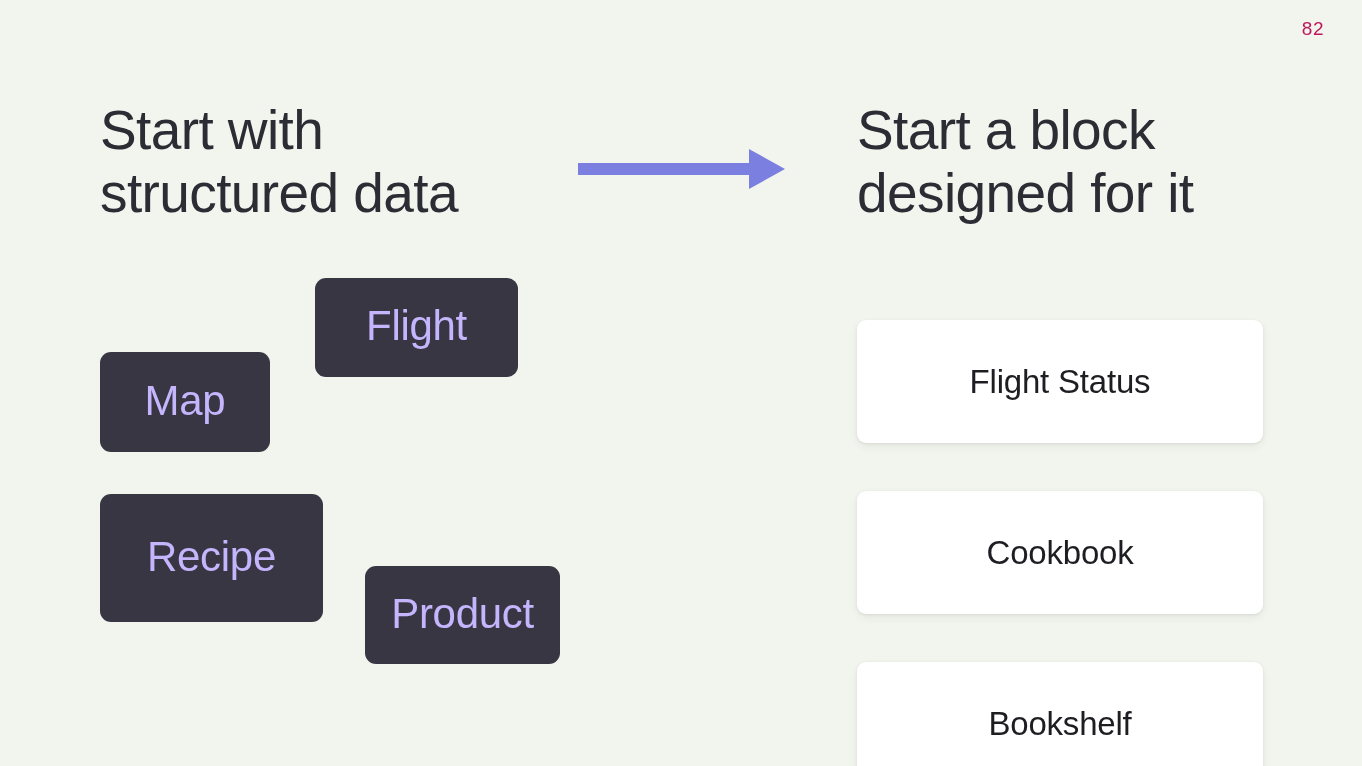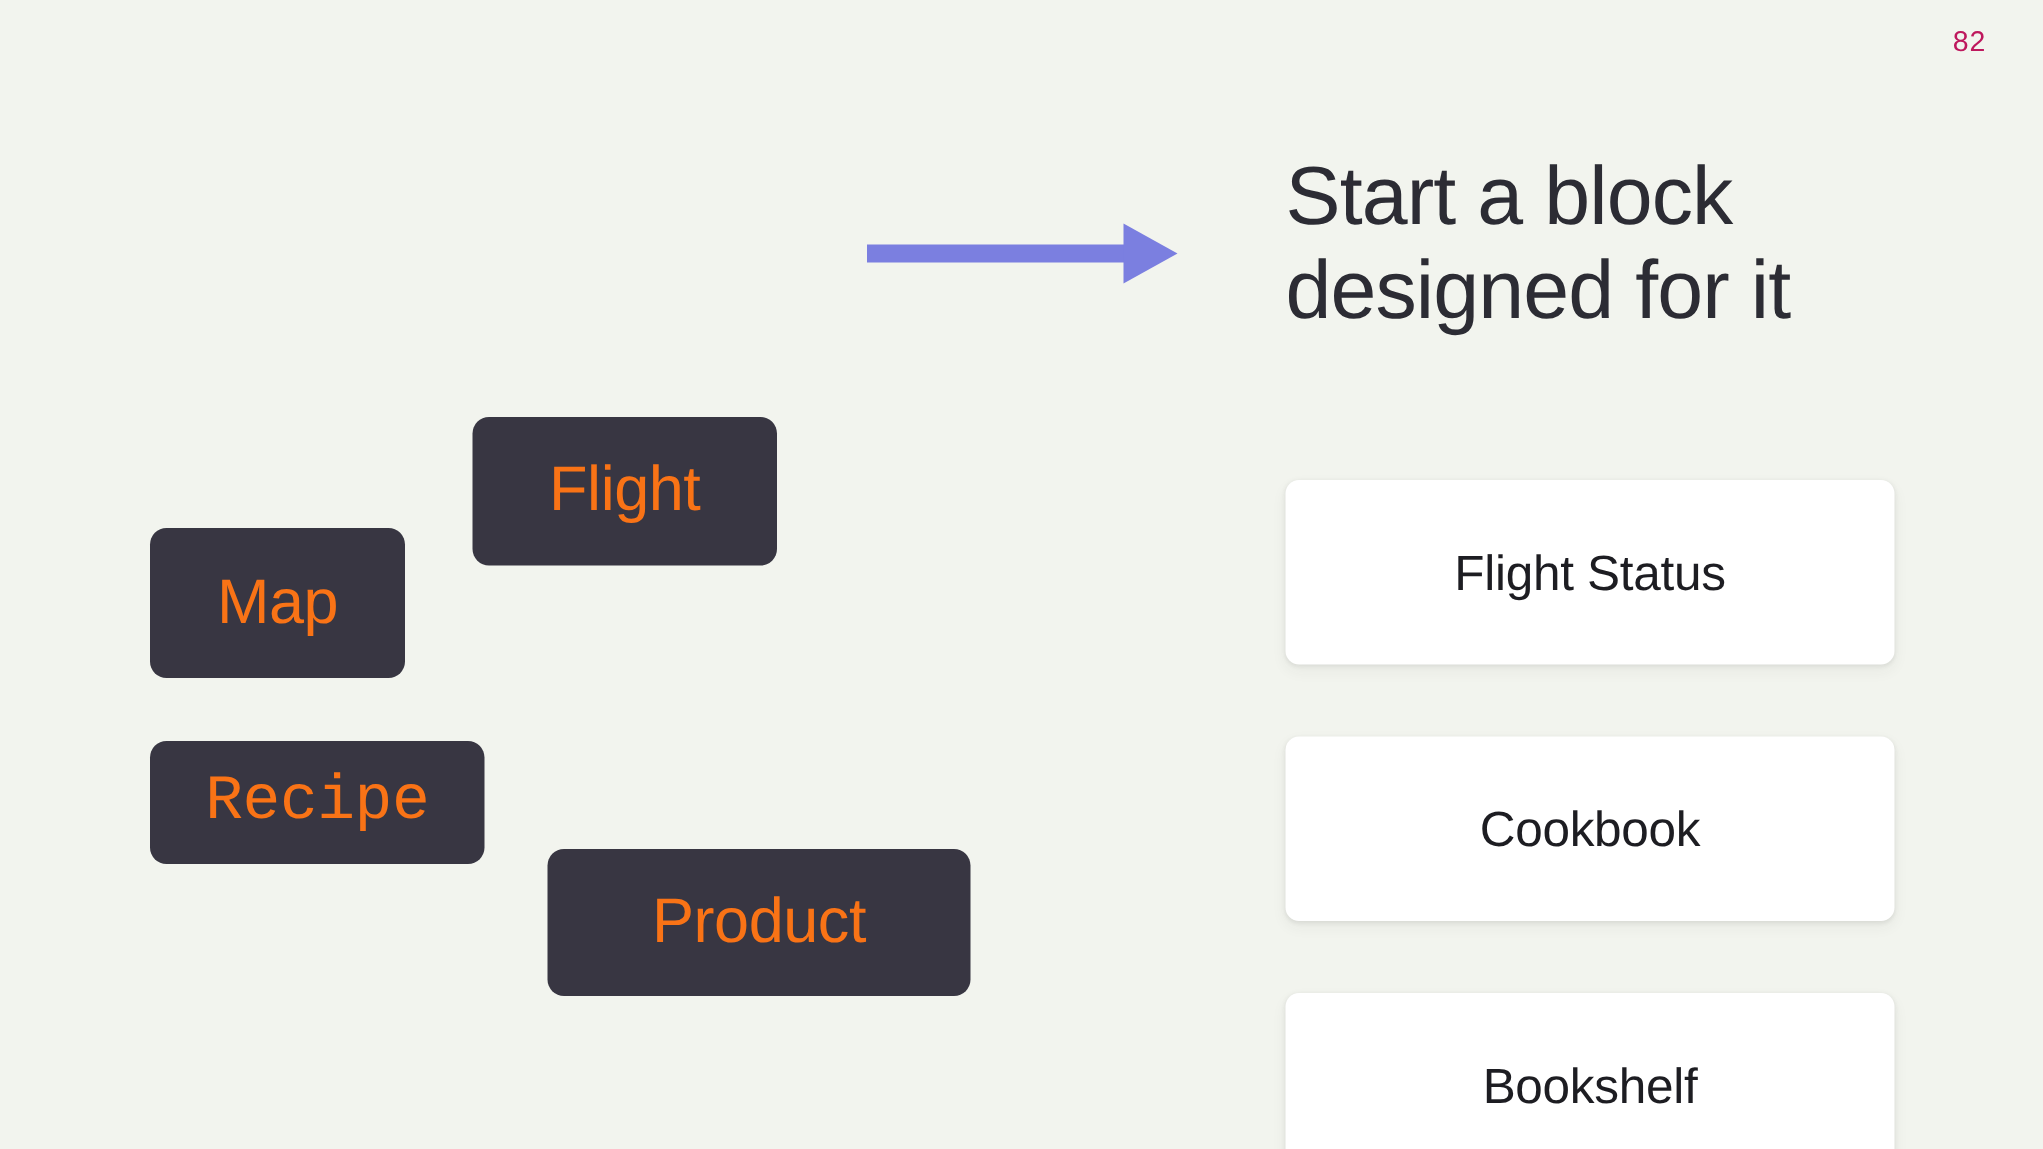--- a/index.html
+++ b/index.html
@@ -68,35 +68,35 @@
     position: absolute;
     left: 0;
     top: 0;
     width: 680px;
     height: 766px;
   }
   .chip {
     position: absolute;
     background: #383642;
     border-radius: 11px;
-    color: #f97316;
+    color: #c4b5fd;
     display: flex;
     align-items: center;
     justify-content: center;
     font-size: 42px;
     font-weight: 400;
     letter-spacing: -0.3px;
     box-sizing: border-box;
     padding-bottom: 3px;
   }
   .chip-flight  { left: 315px; top: 278px; width: 203px; height: 99px; }
   .chip-map     { left: 100px; top: 352px; width: 170px; height: 100px; }
   .chip-book    { left: 368px; top: 423px; width: 193px; height: 99px; }
-  .chip-recipe  { left: 100px; top: 494px; width: 223px; height: 82px; font-family: Liberation Mono, monospace; }
-  .chip-product { left: 365px; top: 566px; width: 282px; height: 98px; }
+  .chip-recipe  { left: 100px; top: 494px; width: 223px; height: 128px; }
+  .chip-product { left: 365px; top: 566px; width: 195px; height: 98px; }
 
   
   .cards-layer {
     position: absolute;
     left: 857px;
     top: 272px;
     width: 406px;
   }
   .card {
     width: 406px;
@@ -118,20 +118,22 @@
   }
   .card:last-child { margin-bottom: 0; }
 </style>
 </head>
 <body>
 
 <div class="slide">
 
   <div class="page-number">82</div>
 
+  <div class="heading heading-left">Start with
+structured data</div>
 
   <div class="heading heading-right">Start a block
 designed for it</div>
 
   <div class="arrow">
     <svg width="215" height="60" viewBox="0 0 215 60" xmlns="http://www.w3.org/2000/svg">
       <rect x="3" y="23" width="173" height="12" fill="#7b7fe0"></rect>
       <polygon points="174,9 174,49 210,29" fill="#7b7fe0"></polygon>
     </svg>
   </div>

